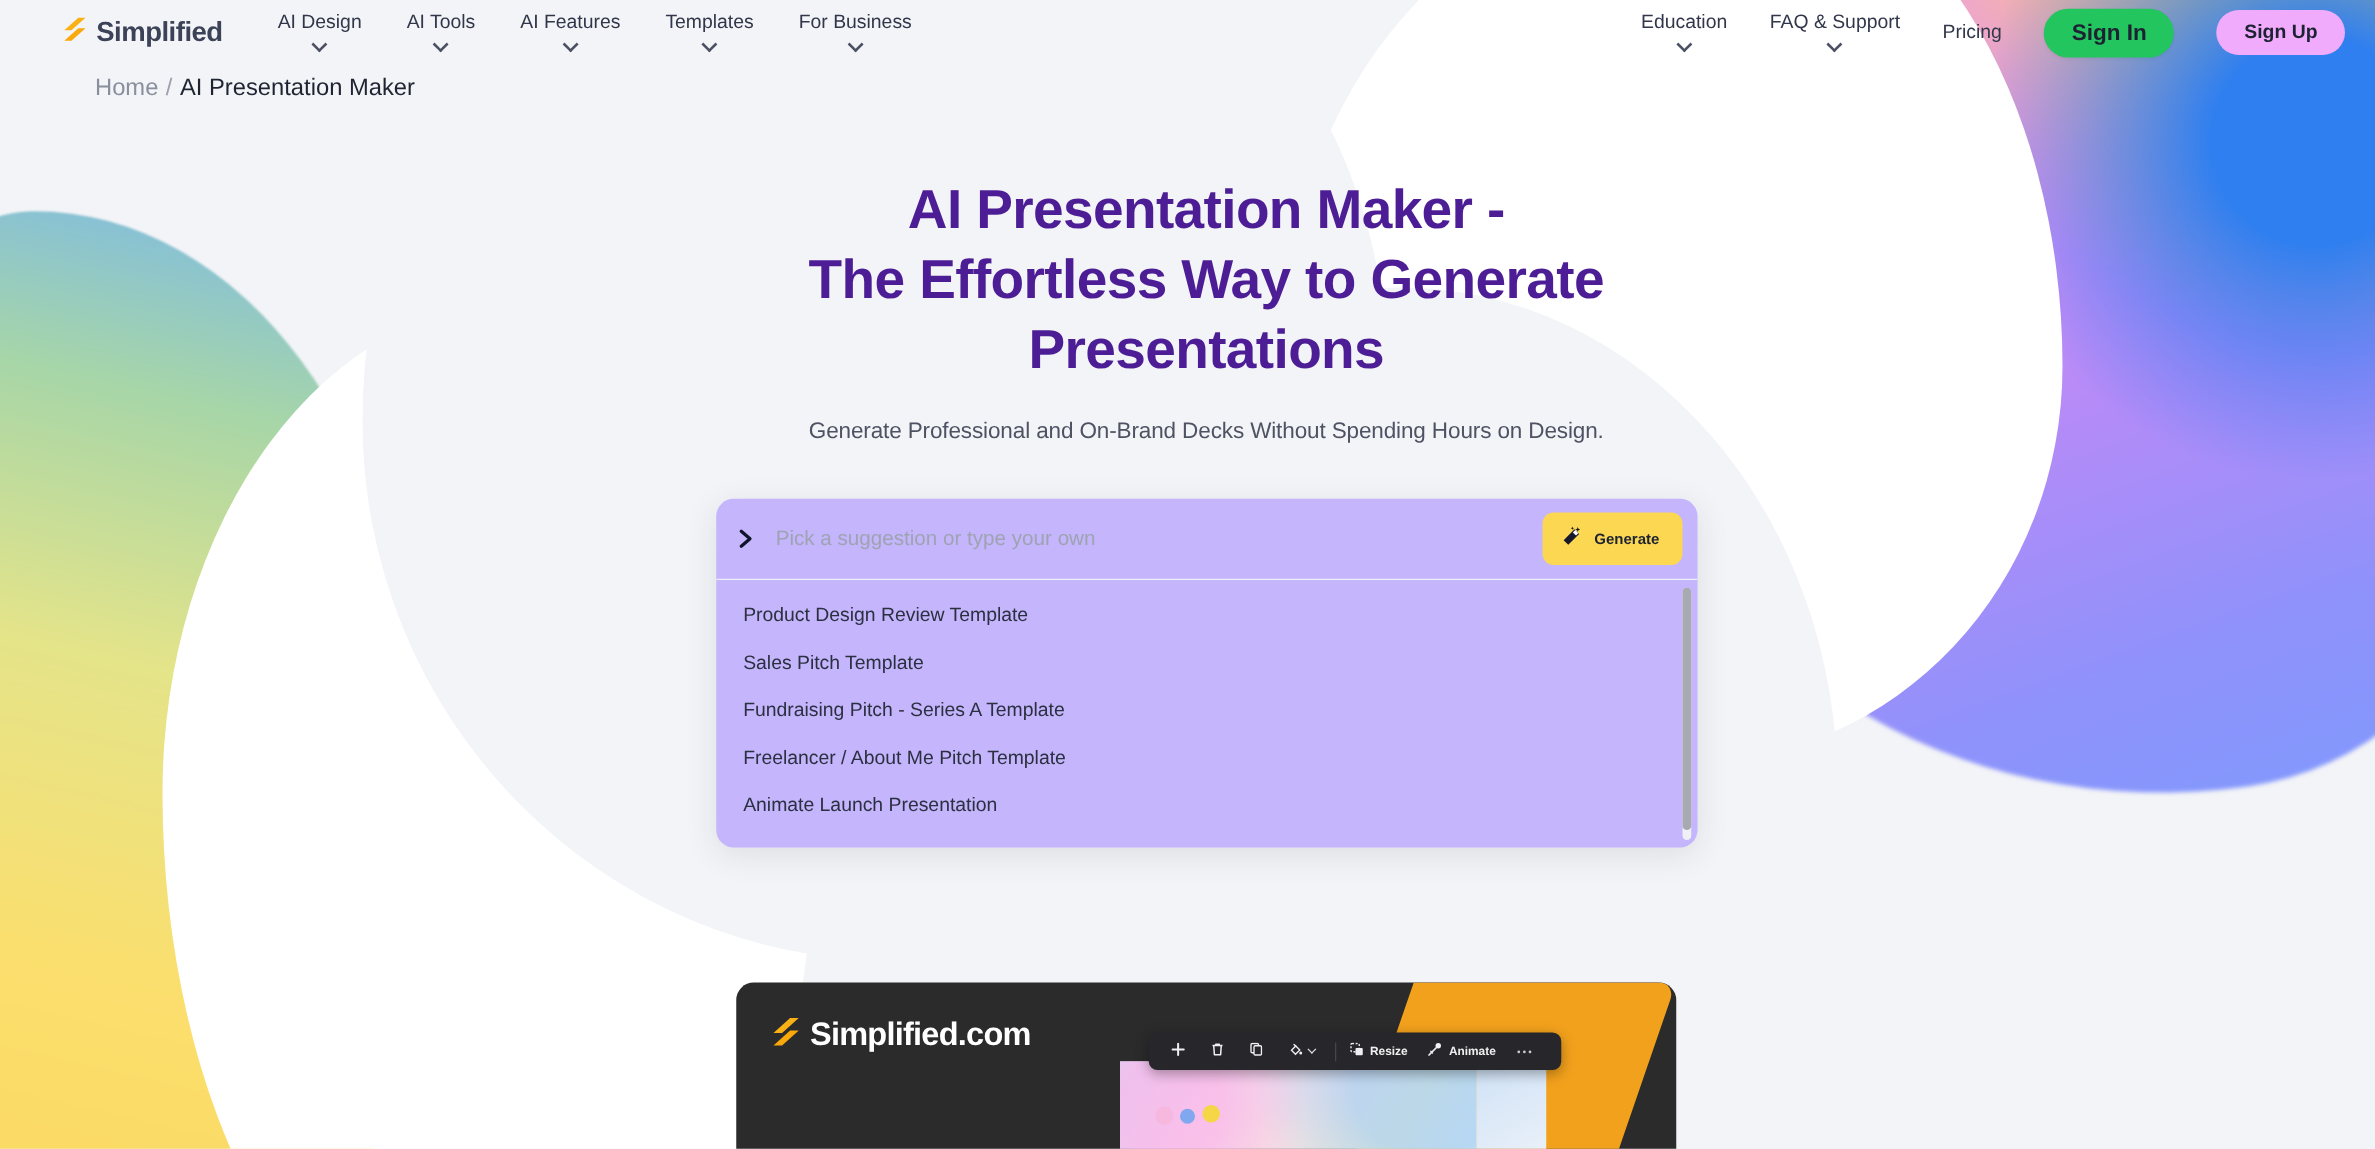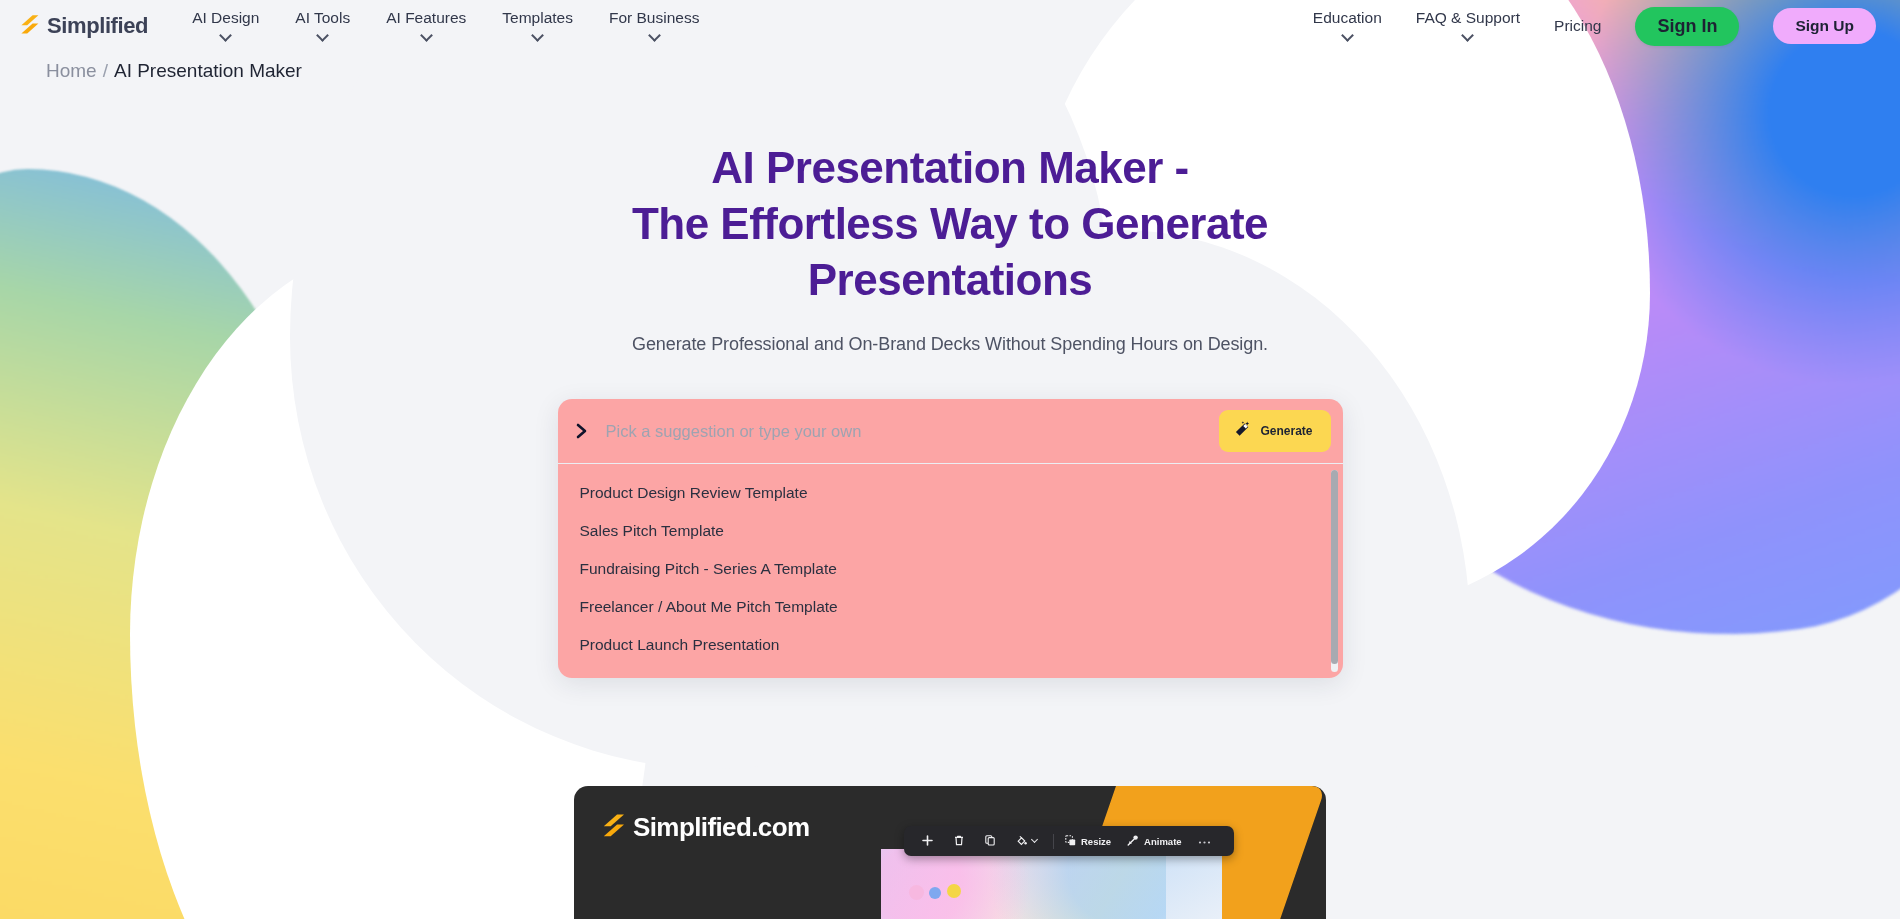--- a/index.html
+++ b/index.html
@@ -89,20 +89,21 @@
     height: 900px;
     background: #f3f4f7;
     border-radius: 50% 50% 48% 52% / 52% 48% 52% 48%;
   }
 
   .page {
     position: relative;
     z-index: 2;
     width: 1900px;
     height: 919px;
+    padding-left: 30px;
   }
 
   
   .navbar {
     height: 52px;
     display: flex;
     align-items: center;
     padding: 0 24px 0 20px;
     position: relative;
     z-index: 5;
@@ -226,21 +227,21 @@
 
   
   .search-wrap {
     width: 785px;
     margin: 44px auto 0;
     position: relative;
     z-index: 6;
   }
 
   .search-card {
-    background: #fca5a5;
+    background: #c4b5fd;
     border-radius: 14px;
     box-shadow: 0 6px 26px rgba(30,36,60,.10);
     overflow: hidden;
   }
 
   .search-row {
     display: flex;
     align-items: center;
     padding: 11px 12px 11px 18px;
     gap: 14px;
@@ -522,21 +523,21 @@
           </span>
           <span>Generate</span>
         </button>
       </div>
 
       <div class="suggestions">
         <div class="suggestion">Product Design Review Template</div>
         <div class="suggestion">Sales Pitch Template</div>
         <div class="suggestion">Fundraising Pitch - Series A Template</div>
         <div class="suggestion">Freelancer / About Me Pitch Template</div>
-        <div class="suggestion">Product Launch Presentation</div>
+        <div class="suggestion">Animate Launch Presentation</div>
         <div class="sugg-scrollbar">
           <div class="thumb"></div>
         </div>
       </div>
 
     </div>
   </div>
 
   <div class="preview">
     <div class="preview-orange"></div>

